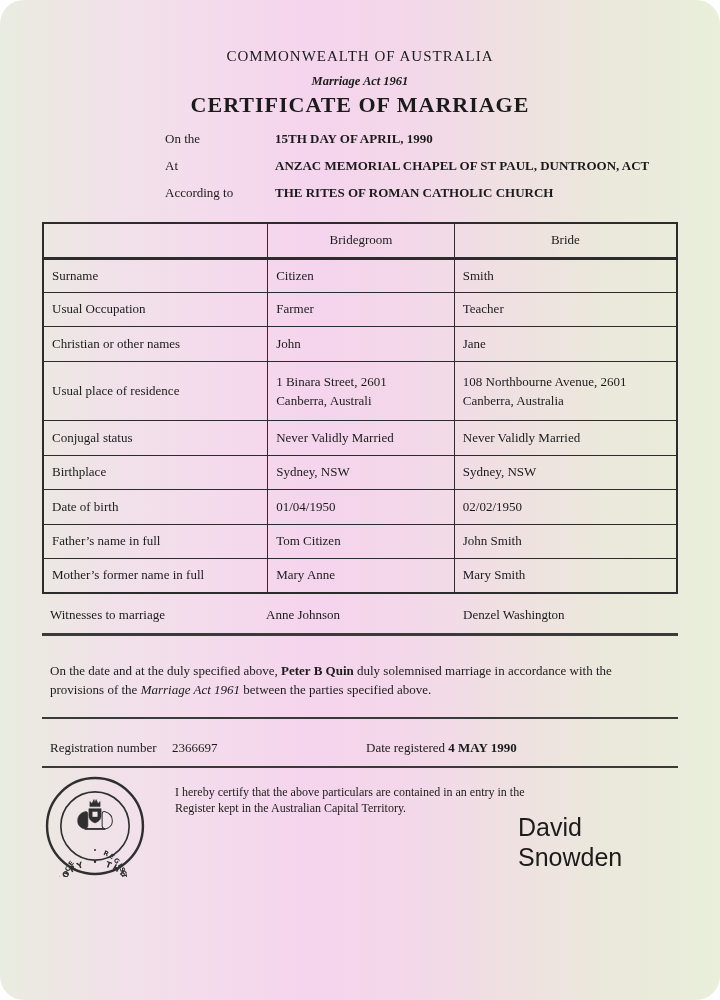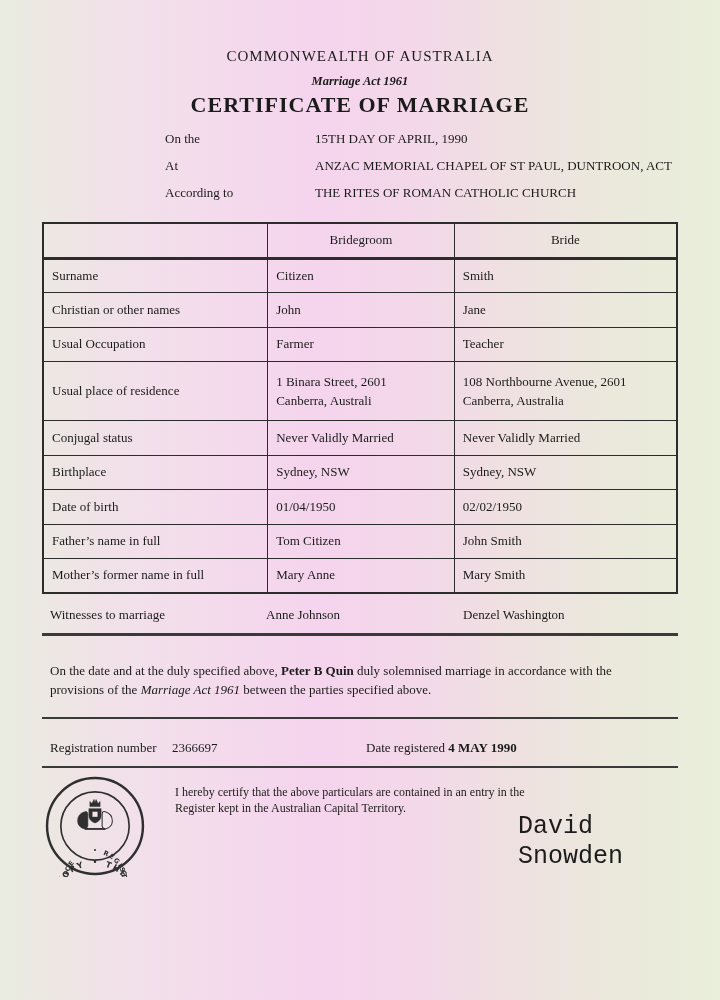--- a/index.html
+++ b/index.html
@@ -5,28 +5,29 @@
   html,body{margin:0;padding:0;}
   .page{
     position:relative;
     width:720px;height:1000px;
     overflow:hidden;
     font-family:"Liberation Serif","DejaVu Serif",serif;
     color:#1b1b1b;
     background:linear-gradient(90deg,
       #e9ece0 0%, #ece8e2 6%, #f0e2e8 14%, #f4dcec 28%,
       #f5d4ed 44%, #f3d8e9 58%, #efe0e1 70%, #ebe8dc 84%, #e9efda 100%);
+    border-radius:24px;
   }
   .abs{position:absolute;}
   .center{left:0;width:720px;text-align:center;}
   .hdr-country{top:48px;font-size:15px;letter-spacing:1px;}
   .hdr-act{top:74px;font-size:12.5px;font-style:italic;font-weight:bold;}
   .hdr-title{top:92px;font-size:22px;font-weight:bold;letter-spacing:1px;}
   .det-label{font-size:13px;}
-  .det-value{font-size:13px;font-weight:normal;margin-left:40px;}
+  .det-value{font-size:13px;font-weight:bold;}
   .cert-table{
     position:absolute;left:42px;top:222px;width:636px;
     border-collapse:collapse;table-layout:fixed;
     font-size:13px;
   }
   .cert-table th,.cert-table td{
     border:1.4px solid #2c2c2c;
     padding:0 8px;vertical-align:middle;
     font-weight:normal;overflow:hidden;
   }
@@ -38,21 +39,21 @@
   .cell-pre{white-space:pre-line;line-height:19px;}
   .cell-wrap{line-height:19px;}
   .hline{position:absolute;left:42px;width:636px;background:#3a3a3a;}
   .witness-row span{font-size:13px;}
   .para{font-size:13px;line-height:18.5px;}
   .bold{font-weight:bold;}
   .italic{font-style:italic;}
   .reg-row span{font-size:13px;}
   .certify{font-size:12px;line-height:15.5px;}
   .signature{
-    font-family:Liberation Mono, monospace;
+    font-family:Liberation Sans, sans-serif;
     font-size:25px;line-height:30px;color:#1c1c1c;
   }
   .seal-svg text{fill:#2f2f2f;font-family:"DejaVu Sans",sans-serif;font-weight:bold;}
 </style>
 </head>
 <body>
 
 <div class="page">
 
   <div class="abs center hdr-country">COMMONWEALTH OF AUSTRALIA</div>
@@ -80,29 +81,29 @@
         <th>Bridegroom</th>
         <th>Bride</th>
       </tr>
     </thead>
     <tbody>
       <tr style="height:34px;">
         <td>Surname</td>
         <td>Citizen</td>
         <td>Smith</td>
       </tr>
+      <tr style="height:34px;">
+        <td>Usual Occupation</td>
+        <td>Farmer</td>
+        <td>Teacher</td>
+      </tr>
       <tr style="height:35px;">
         <td>Christian or other names</td>
         <td>John</td>
         <td>Jane</td>
-      </tr>
-      <tr style="height:34px;">
-        <td>Usual Occupation</td>
-        <td>Farmer</td>
-        <td>Teacher</td>
       </tr>
       <tr style="height:59px;">
         <td>Usual place of residence</td>
         <td class="cell-pre">1 Binara Street, 2601
 Canberra, Australi</td>
         <td class="cell-wrap">108 Northbourne Avenue, 2601 Canberra, Australia</td>
       </tr>
       <tr style="height:35px;">
         <td>Conjugal status</td>
         <td>Never Validly Married</td>

